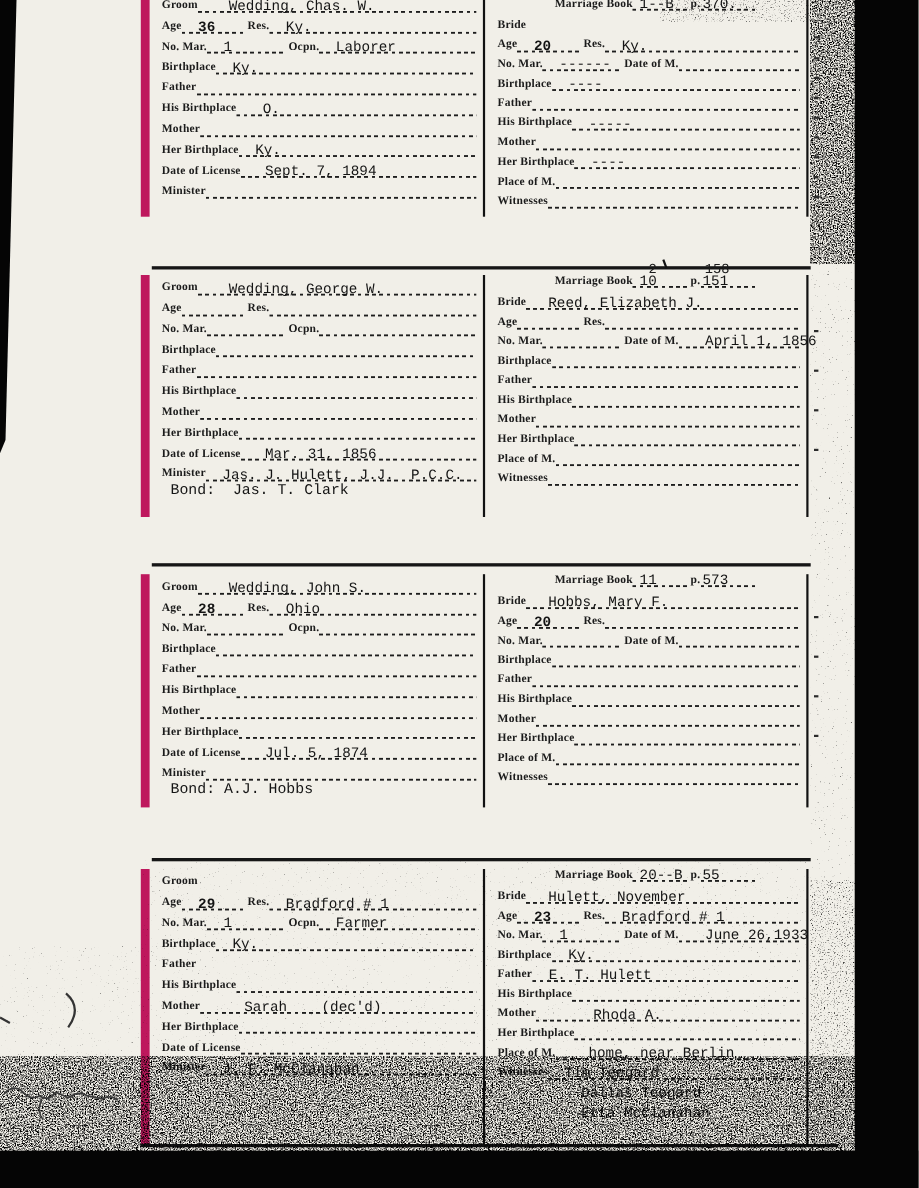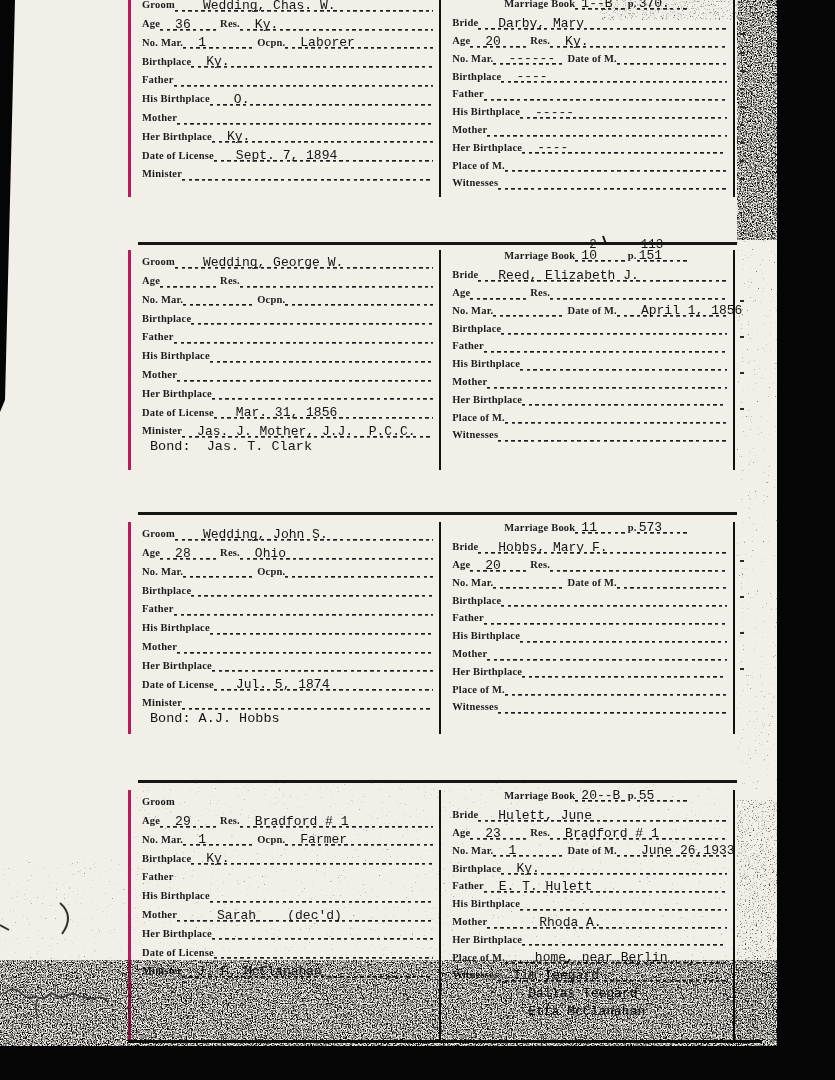--- a/index.html
+++ b/index.html
@@ -12,37 +12,37 @@
   .film-band-right{position:absolute;left:777px;top:0;width:58px;height:1080px;background:#050505;}
   .film-band-bottom{position:absolute;left:0;top:1046px;width:835px;height:34px;background:#050505;}
   .scan-line-bottom{position:absolute;left:128px;top:1040px;width:634px;height:3px;background:#141414;}
   .sep{position:absolute;left:138px;width:599px;height:3px;background:#161616;}
   .sep1{top:242px;} .sep2{top:512px;} .sep3{top:780px;}
 
   
   .record-block{position:absolute;left:128px;width:607px;display:flex;align-items:flex-start;}
   .rb1{top:0;} .rb2{top:250px;} .rb3{top:522px;} .rb4{top:790px;}
   .card{box-sizing:border-box;padding:0 6px 0 11px;}
-  .groom-card{width:321px;border-left:3px solid #be185d;}
+  .groom-card{width:321px;border-left:8px solid #be185d;}
   .bride-card{width:305px;border-left:2px solid #111;border-right:2px solid #111;}
   .rb1 .card{height:197px;} .rb2 .card{height:220px;}
   .rb3 .card{height:212px;} .rb4 .card{height:250px;}
   .rb1 .groom-card > .row:first-child{margin-top:-7px;}
   .rb1 .bride-card > .mb-row{margin-top:-2px;}
 
   
   .row{display:flex;align-items:flex-end;height:18.8px;}
   .bride-card .row{height:17.8px;}
   .lbl{font-family:"Liberation Serif",serif;font-weight:bold;font-size:10.5px;
        letter-spacing:.2px;white-space:pre;padding-bottom:1px;line-height:1;}
   .lbl2{margin-left:2px;}
   .fill{flex:1;position:relative;align-self:flex-end;height:15px;
         background-image:repeating-linear-gradient(90deg,#1d1d1d 0 3.4px,rgba(0,0,0,0) 3.4px 6.6px);
         background-repeat:no-repeat;background-size:100% 1.7px;background-position:0 13px;}
-  .fill.w58{flex:0 0 58px;} .fill.w74{flex:0 0 72px;}
+  .fill.w58{flex:0 0 58px;font-weight:bold;} .fill.w74{flex:0 0 72px;}
   .val{position:absolute;left:0;bottom:0;white-space:pre;
        font-family:"Liberation Mono","DejaVu Sans Mono",monospace;
        font-size:13px;line-height:1;padding-left:15px;color:#141414;}
   .plain{height:16px;text-align:right;}
   .plain .val{position:static;padding-left:8px;font-size:13.5px;}
   .wit-extra{height:13.4px;}
   .wit-extra .val{position:static;padding-left:76px;font-size:13px;}
 
   
   .mb-row{display:flex;align-items:flex-end;height:12px;margin:0 40px 2px 52px;position:relative;}
@@ -139,23 +139,20 @@
       <span class="super"></span>
     </span>
     <span class="lbl lbl2">p.</span>
     <span class="fill">
       <span class="val" style="padding-left:2px">370.</span>
       <span class="super" style="left:4px"></span>
     </span>
   </div>
   <div class="row">
     <span class="lbl">Bride</span>
-    <span class="fill">
-            <span class="val" style="padding-left:20px">Darby, Mary</span>
-          </span>
   </div>
   <div class="row">
     <span class="lbl">Age</span>
     <span class="fill w58">
             <span class="val">20</span>
           </span>
     <span class="lbl lbl2">Res.</span>
     <span class="fill">
             <span class="val">Ky.</span>
           </span>
@@ -282,38 +279,38 @@
   </div>
   <div class="row">
     <span class="lbl">Date of License</span>
     <span class="fill">
             <span class="val" style="padding-left:22px">Mar. 31, 1856</span>
           </span>
   </div>
   <div class="row">
     <span class="lbl">Minister</span>
     <span class="fill">
-            <span class="val">Jas. J. Mother, J.J.  P.C.C.</span>
+            <span class="val">Jas. J. Hulett, J.J.  P.C.C.</span>
           </span>
   </div>
   <div class="row plain">
     <span class="val">Bond:  Jas. T. Clark</span>
   </div>
 </div>
     <div class="card bride-card">
   <div class="mb-row">
     <span class="lbl">Marriage Book</span>
     <span class="fill">
       <span class="val">10</span>
       <span class="super">2</span>
     </span>
     <span class="lbl lbl2">p.</span>
     <span class="fill">
       <span class="val" style="padding-left:2px">151</span>
-      <span class="super" style="left:4px">113</span>
+      <span class="super" style="left:4px">158</span>
     </span>
   </div>
   <div class="row">
     <span class="lbl">Bride</span>
     <span class="fill">
             <span class="val" style="padding-left:20px">Reed, Elizabeth J.</span>
           </span>
   </div>
   <div class="row">
     <span class="lbl">Age</span>
@@ -629,21 +626,21 @@
     </span>
     <span class="lbl lbl2">p.</span>
     <span class="fill">
       <span class="val" style="padding-left:2px">55</span>
       <span class="super" style="left:4px"></span>
     </span>
   </div>
   <div class="row">
     <span class="lbl">Bride</span>
     <span class="fill">
-            <span class="val" style="padding-left:20px">Hulett, June</span>
+            <span class="val" style="padding-left:20px">Hulett, November</span>
           </span>
   </div>
   <div class="row">
     <span class="lbl">Age</span>
     <span class="fill w58">
             <span class="val">23</span>
           </span>
     <span class="lbl lbl2">Res.</span>
     <span class="fill">
             <span class="val">Bradford # 1</span>

